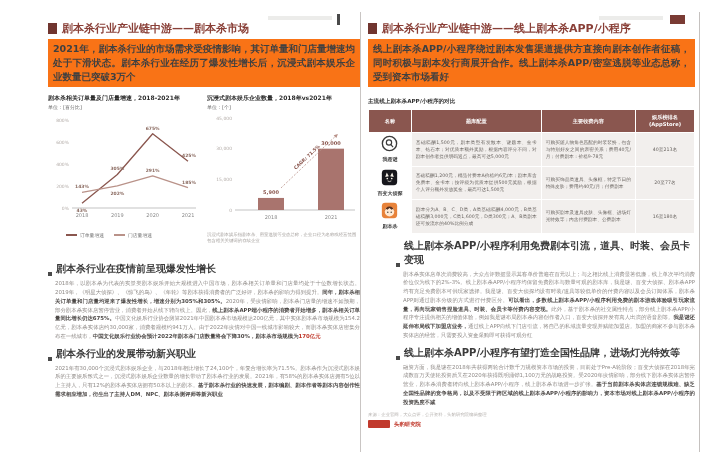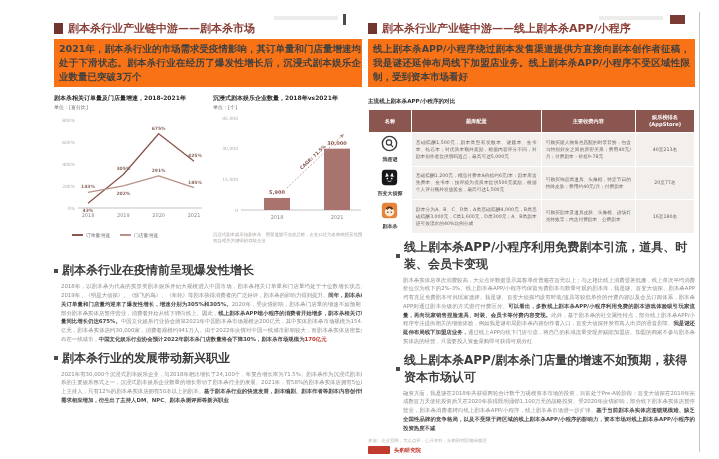--- a/index.html
+++ b/index.html
@@ -1,37 +1,37 @@
 <!DOCTYPE html>
 <html><head>
 <meta charset="utf-8">
 <style>
   html,body{margin:0;padding:0;background:#ffffff;}
   body{width:719px;height:459px;overflow:hidden;font-family:"DejaVu Sans",sans-serif;position:relative;}
   .page{position:absolute;top:12px;height:440px;background:#fff;}
-  .page-left{left:48px;width:319px;border-right:1px solid #c9c5c3;padding:0 0 0 6px;box-sizing:border-box;}
+  .page-left{left:42px;width:319px;border-right:1px solid #c9c5c3;padding:0 0 0 6px;box-sizing:border-box;}
   .page-right{left:362px;width:338px;border-right:1px solid #c5c1bf;padding:0 4px 0 6px;box-sizing:border-box;}
   .wm-bar{position:absolute;top:4px;right:28px;width:64px;height:4px;background:#ececea;}
   .wm-tick{position:absolute;top:2px;right:20px;width:3px;height:11px;background:#4a4a4a;}
   .corner-mark{position:absolute;top:3px;right:14px;width:15px;height:9px;background:#7a3b34;}
   .title-row{display:flex;align-items:flex-start;margin-top:10px;}
   .tsq{width:9px;height:11px;background:#70352f;margin-right:5px;flex:0 0 auto;margin-top:1px;}
   .title{font-size:11px;font-weight:bold;color:#8a4038;line-height:1.2;letter-spacing:0;}
   .subtitle{margin-top:4px;background:#f97316;color:#404040;font-weight:bold;font-size:9.5px;line-height:1.45;padding:3px 5px 4px 5px;text-align:justify;}
   .charts-row{display:flex;margin-top:7px;gap:6px;}
   .chart-block{width:50%;}
   .c-title{font-size:6px;font-weight:bold;color:#2e2e2e;line-height:1.25;}
   .c-unit{font-size:5px;color:#6a6a6a;margin-top:2px;}
   .legend{display:flex;gap:10px;margin-top:2px;margin-left:18px;}
   .legend-item{display:flex;align-items:center;gap:3px;font-size:4.8px;color:#6e6e6e;}
   .legend-dash{width:11px;height:2px;display:inline-block;}
   .c-note{font-size:4.4px;color:#a5a09d;line-height:1.4;margin-top:2px;}
   .sections{margin-top:18px;}
   .sec{margin-bottom:6px;}
-  .sec-h{display:flex;align-items:center;gap:4px;font-size:12px;font-weight:bold;color:#3b3b3b;margin-bottom:3px;}
+  .sec-h{display:flex;align-items:flex-end;gap:4px;font-size:10px;font-weight:bold;color:#3b3b3b;margin-bottom:3px;}
   .sec-sq{width:4px;height:4px;background:#4a4a4a;flex:0 0 auto;}
   .sec-b{font-size:5.4px;line-height:1.62;color:#8f8a87;text-align:justify;margin-left:7px;}
   .seg-b{color:#4e4a48;font-weight:bold;}
   .seg-r{color:#c0392b;font-weight:bold;}
   .tbl-title{font-size:5.6px;font-weight:bold;color:#333;margin-top:11px;margin-bottom:3px;}
   table.app-tbl{border-collapse:separate;border-spacing:1px;width:100%;}
   table.app-tbl th{background:#8a564f;color:#fff;font-size:5.2px;font-weight:bold;padding:4px 2px;line-height:1.3;text-align:center;}
   table.app-tbl td{background:#f2efed;font-size:4.7px;color:#6b6662;line-height:1.5;padding:3px 4px;vertical-align:middle;text-align:justify;}
   table.app-tbl td.name-cell{background:#ffffff;text-align:center;vertical-align:middle;padding:2px 1px;}
   table.app-tbl td.rank-cell{text-align:center;color:#6b6662;}
@@ -131,21 +131,21 @@
     </div>
 </div>
 
 <div class="page page-right">
   <div class="wm-bar" style="right:36px;"></div>
   <div class="corner-mark"></div>
   <div class="title-row">
     <span class="tsq"></span>
     <span class="title">剧本杀行业产业链中游——线上剧本杀APP/小程序</span>
   </div>
-  <div class="subtitle">线上剧本杀APP/小程序绕过剧本发售渠道提供方直接向剧本创作者征稿，我是谜还延伸布局线下加盟店业务。线上剧本杀APP/小程序不受区域性限制，受到资本市场看好</div>
+  <div class="subtitle">线上剧本杀APP/小程序绕过剧本发售渠道提供方直接向剧本创作者征稿，同时积极与剧本发行商展开合作。线上剧本杀APP/密室逃脱等业态总称，受到资本市场看好</div>
   <div class="tbl-title">主流线上剧本杀APP/小程序的对比</div>
   <table class="app-tbl">
     <thead>
         <tr id="tbl-head-row">
           <th style="width: 13%;">名称</th>
           <th style="width: 40%;">题库配置</th>
           <th style="width: 29%;">主要收费内容</th>
           <th style="width: 18%;">娱乐榜排名 (AppStore)</th>
         </tr>
       </thead>
@@ -200,21 +200,21 @@
       <div class="sec">
         <div class="sec-h">
           <span class="sec-sq"></span>
           <span>线上剧本杀APP/小程序利用免费剧本引流，道具、时装、会员卡变现</span>
         </div>
         <div class="sec-b"><span>剧本杀实体店单次消费较高，大众点评数据显示其客单价普遍在百元以上；与之相比线上消费显著低廉，线上单次平均消费价位仅为线下的2%-3%。线上剧本杀APP/小程序均保留免费剧本与数量可观的剧本库，我是谜、百变大侦探、剧本杀APP均有充足免费剧本可供玩家选择。我是谜、百变大侦探均设有时装/道具等较低单价的付费内容以及会员订阅体系，剧本杀APP则通过剧本分级的方式进行付费区分。</span><span class="seg-b">可以看出，多数线上剧本杀APP/小程序利用免费的剧本游戏体验吸引玩家流量，再向玩家销售捏脸道具、时装、会员卡等付费内容变现。</span><span>此外，基于剧本杀的社交属性特点，部分线上剧本杀APP/小程序专注提供相关的增值体验，例如我是谜布局剧本杀内容创作者入口，百变大侦探开发有真人出演的语音剧等。</span><span class="seg-b">我是谜还延伸布局线下加盟店业务，</span><span>通过线上APP向线下门店引流，将自己的私域流量变现并赋能加盟店。加盟的商家不参与剧本杀实体店的经营，只需要投入资金采购即可获得可观分红</span></div>
       </div>
       <div class="sec">
         <div class="sec-h">
           <span class="sec-sq"></span>
-          <span>线上剧本杀APP/剧本杀门店量的增速不如预期，获得资本市场认可</span>
+          <span>线上剧本杀APP/小程序有望打造全国性品牌，进场灯光特效等</span>
         </div>
         <div class="sec-b"><span>融资方面，我是谜在2018年共获得两轮合计数千万规模资本市场的投资，目前处于Pre-A轮阶段；百变大侦探在2018年完成数百万天使轮投资后又在2020年获得既明涌铧1,100万元的战略投资。受2020年疫情影响，部分线下剧本杀实体店暂停营业，剧本杀消费者转向线上剧本杀APP/小程序，线上剧本杀市场进一步扩张。</span><span class="seg-b">基于当前剧本杀实体店连锁规模难、缺乏全国性品牌的竞争格局，以及不受限于跨区域的线上剧本杀APP/小程序的影响力，资本市场对线上剧本杀APP/小程序的投资热度不减</span></div>
       </div>
     </div>
   <div class="footnote">来源：企业官网，大众点评，公开资料，头豹研究院编辑整理</div>
   <div class="logo-row">
     <span class="logo-bar"></span>
     <span class="logo-text">头豹研究院</span>
   </div>
 </div>

